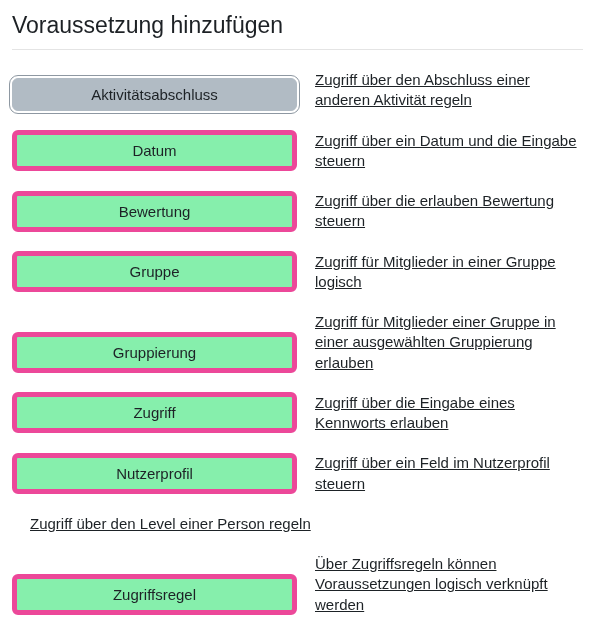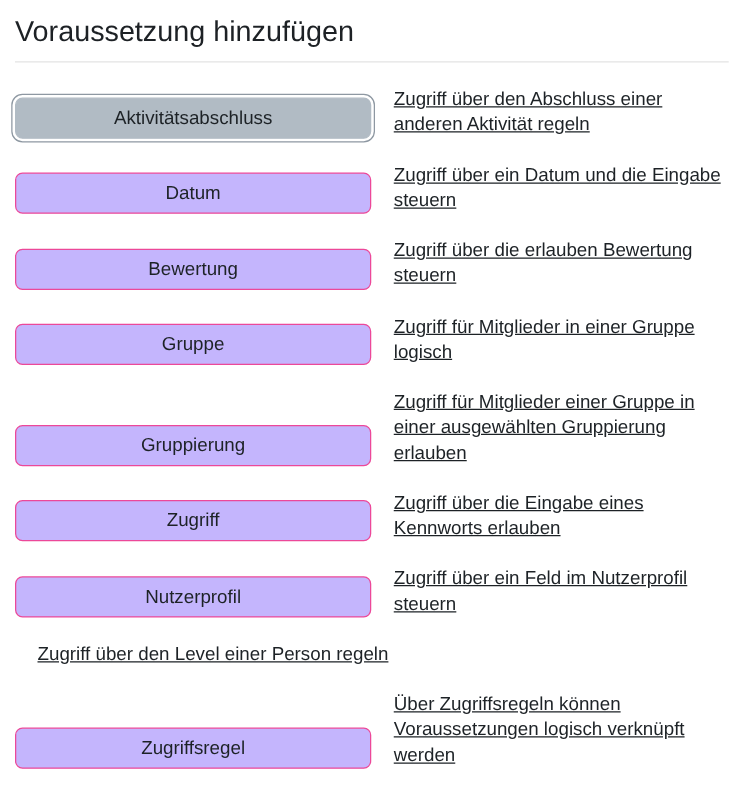--- a/index.html
+++ b/index.html
@@ -41,22 +41,22 @@
     color: #1d2226;
     padding-top: 6px;
     text-decoration: underline;
   }
   button.option {
     width: 285px;
     box-sizing: border-box;
     text-align: center;
     font-size: 15px;
     color: #1d2226;
-    background: #c4b5fd;
-    border: 1px solid #ec4899;
+    background: #86efac;
+    border: 5px solid #ec4899;
     border-radius: 6px;
     padding: 7px 10px;
     cursor: pointer;
   }
   button.option.selected {
     background: #b1bbc4;
     border: 1px solid #b1bbc4;
     outline: 1px solid #8e98a2;
     outline-offset: 2px;
   }

